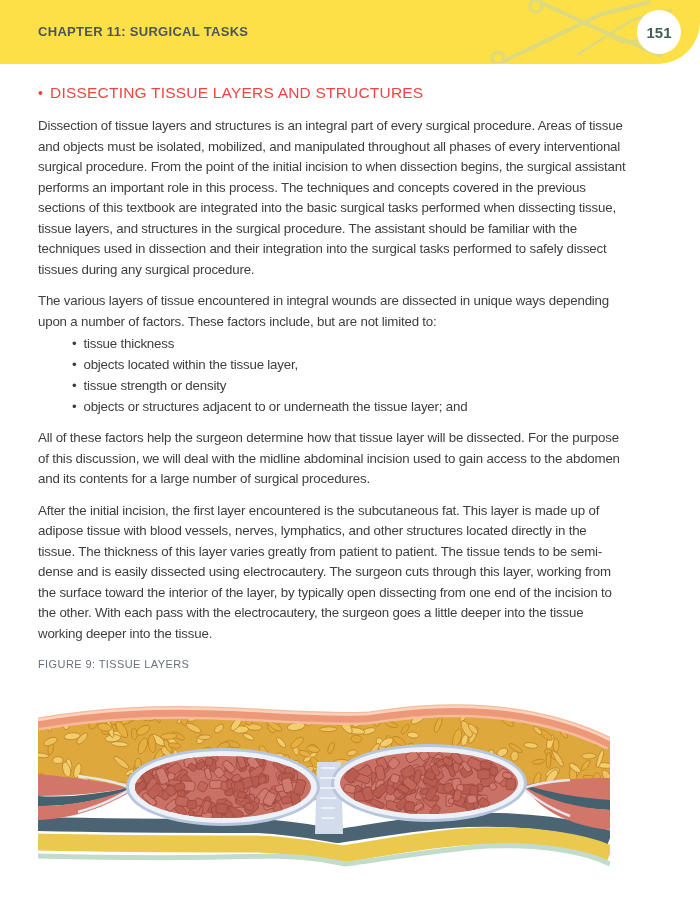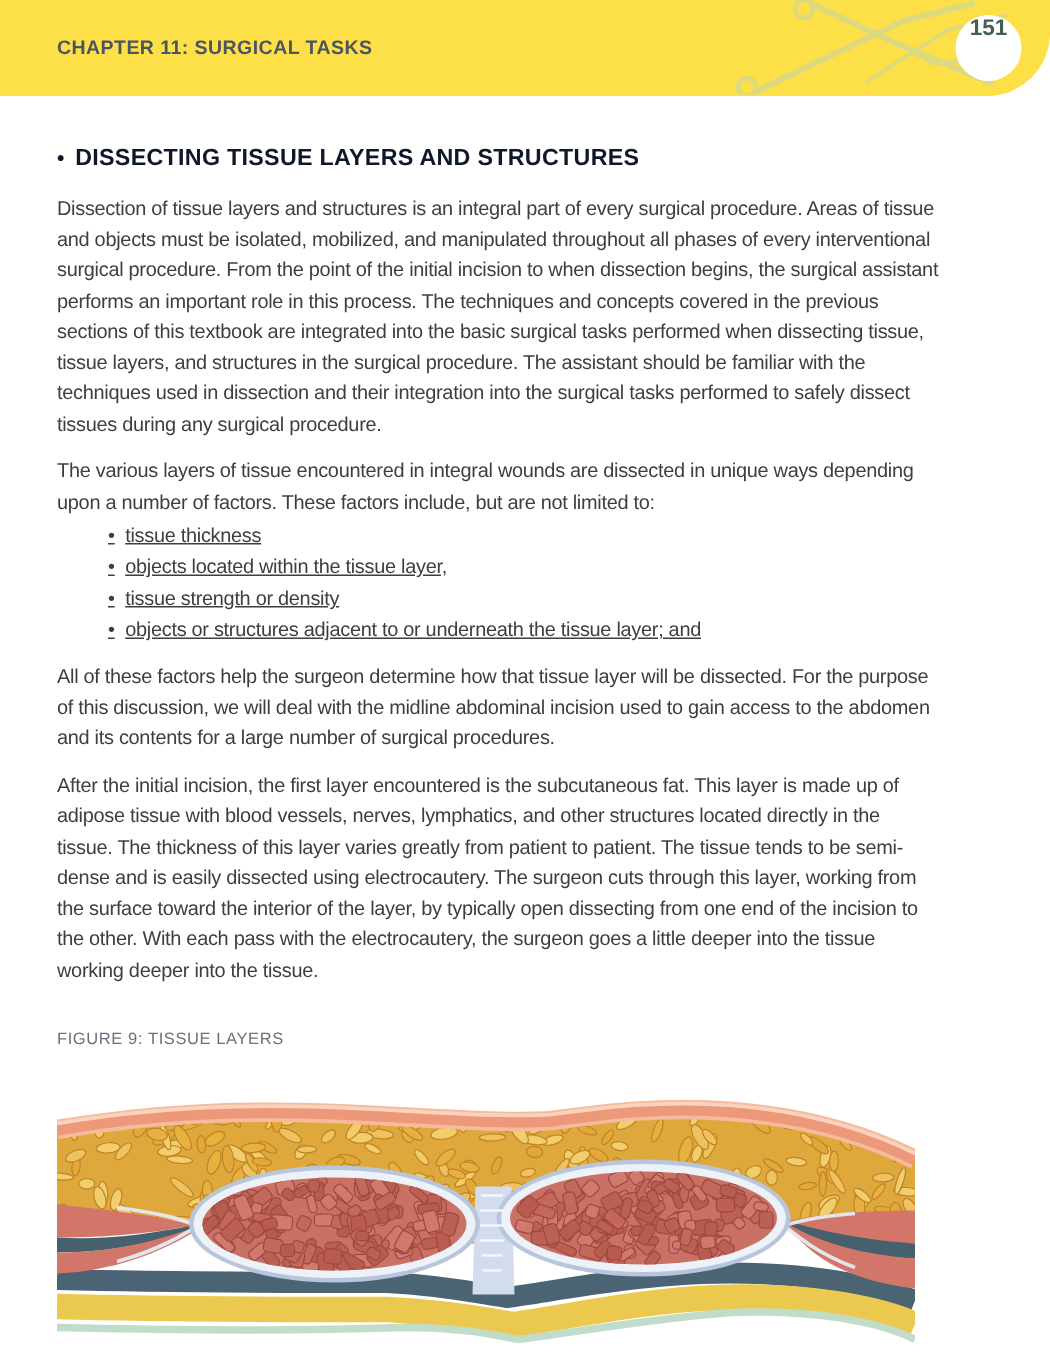--- a/index.html
+++ b/index.html
@@ -38,34 +38,35 @@
   }
   .page-number-badge {
     position: absolute;
     left: 637px;
     top: 10px;
     width: 44px;
     height: 44px;
     border-radius: 50%;
     background: #ffffff;
     display: flex;
+    align-items: center;
     justify-content: center;
     font-size: 15px;
     font-weight: bold;
     color: #435f56;
   }
   .content {
     padding: 0 38px;
   }
   h1.section-heading {
-    margin-top: 33px;
+    margin-top: 20px;
     font-size: 15.5px;
-    font-weight: bold;
+    font-weight: normal;
     letter-spacing: 0.2px;
-    color: #0f172a;
+    color: #ef4444;
   }
   h1 .bullet { margin-right: 7px; font-size: 14px; }
   .content p {
     margin-top: 14px;
     width: 588px;
     font-size: 13.3px;
     line-height: 20.5px;
     letter-spacing: -0.2px;
     color: #3e3e3e;
   }
@@ -73,29 +74,28 @@
   .content ul {
     list-style: none;
     margin-top: 1px;
     padding-left: 34px;
   }
   .content li {
     font-size: 13.3px;
     line-height: 21px;
     letter-spacing: -0.2px;
     color: #3e3e3e;
-    text-decoration: underline;
   }
   .content li::before {
     content: "\2022";
     margin-right: 7px;
     color: #3e3e3e;
   }
   .figure-caption {
-    margin-top: 30px;
+    margin-top: 14px;
     font-size: 11px;
     letter-spacing: 0.4px;
     color: #68707e;
   }
   figure.tissue-figure {
     margin-top: 34px;
   }
 </style>
 </head>
 <body>

